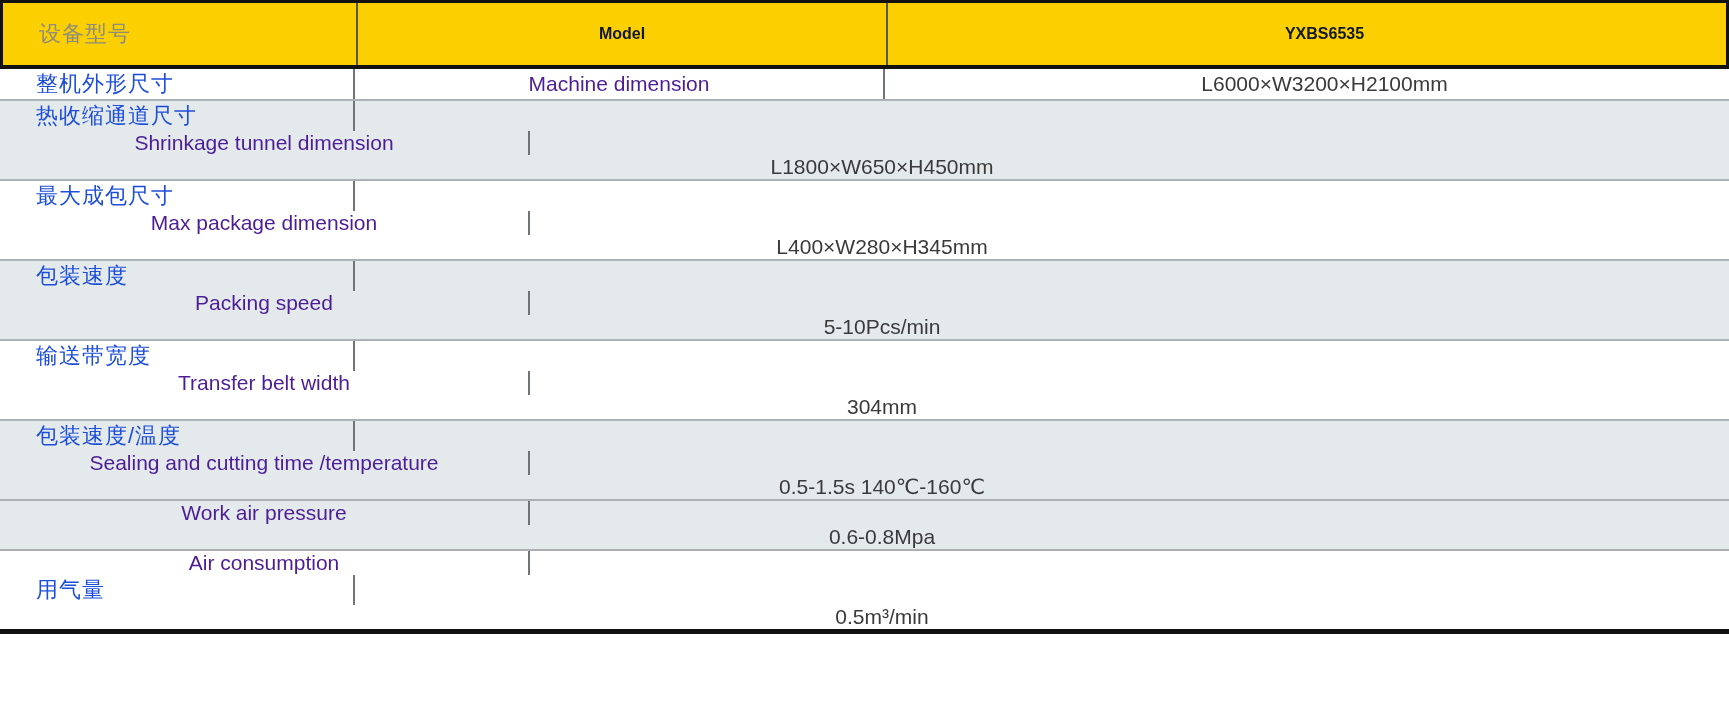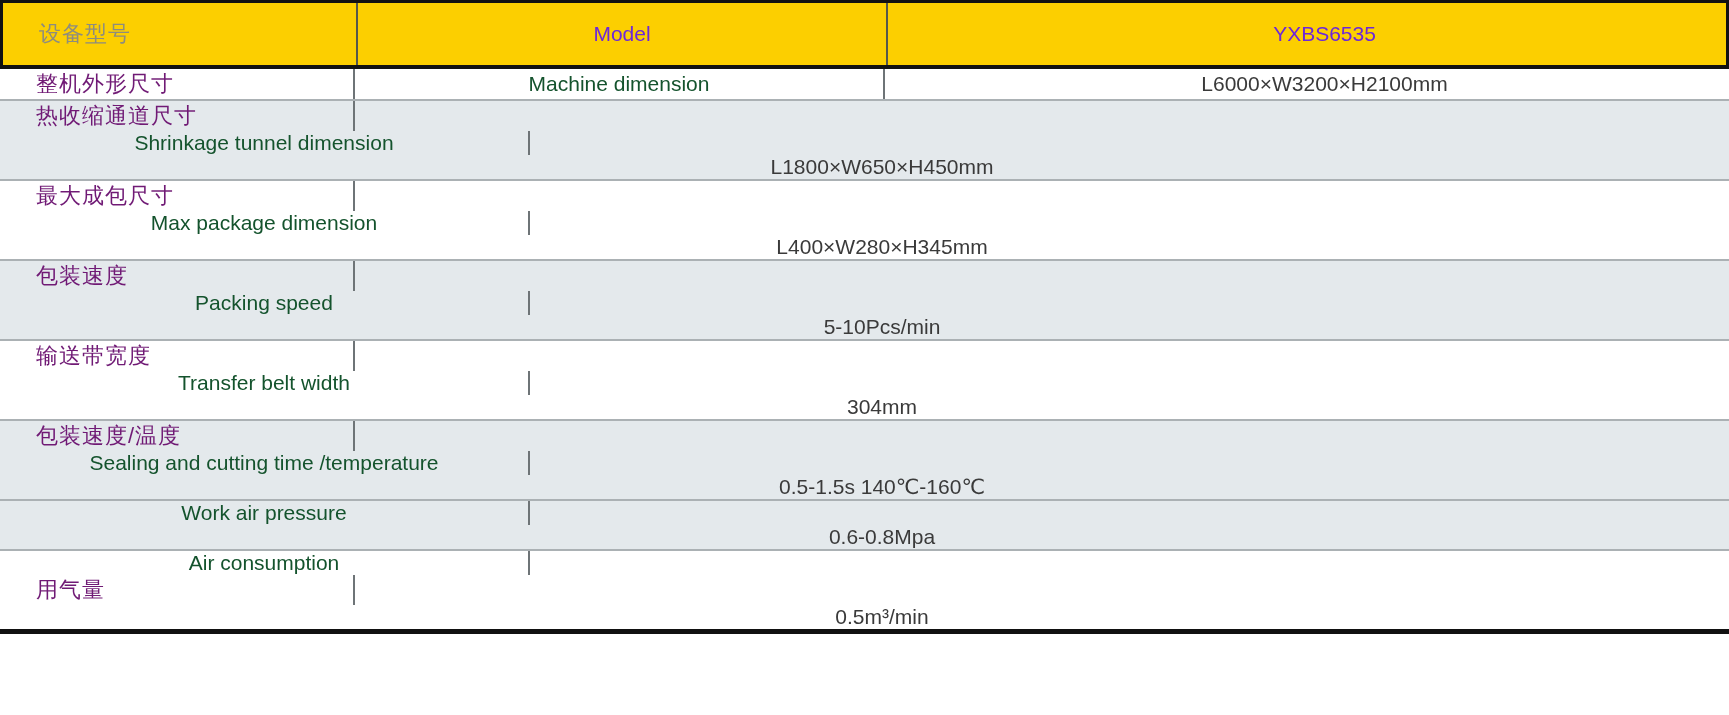--- a/index.html
+++ b/index.html
@@ -30,49 +30,50 @@
     border-right: 3px solid #111111;
     border-bottom: 4px solid #111111;
   }
   .row.header .cell { border-right-color: #55584b; }
   .row.header .cell-cn {
     color: #8d8c7e;
     font-size: 22px;
   }
   .row.header .cell-en,
   .row.header .cell-val {
-    color: #6d28d9;
-    font-size: 21px;
+    color: #0f172a;
+    font-size: 16px;
+    font-weight: bold;
   }
   
   .row.body { background: #ffffff; }
   .row.body.alt { background: #E4E9EC; }
   .row.body + .row.body { border-top: 2px solid #ABB1B4; flex-direction: column; }
   .row.body:last-child { border-bottom: 5px solid #111111; }
 
   .cell {
     display: flex;
     align-items: center;
     overflow: hidden;
   }
   .cell-cn {
     width: 355px;
     padding-left: 36px;
     justify-content: flex-start;
     border-right: 2px solid #6e7477;
-    color: #701a75;
+    color: #1d4ed8;
     font-size: 22px;
     letter-spacing: 1px;
   }
   .cell-en {
     width: 530px;
     justify-content: center;
     text-align: center;
     border-right: 2px solid #6e7477;
-    color: #14532d;
+    color: #4c1d95;
     font-size: 21px;
   }
   .cell-val {
     flex: 1;
     justify-content: center;
     text-align: center;
     color: #3a3a3a;
     font-size: 21px;
     margin-left: 35px;
   }

